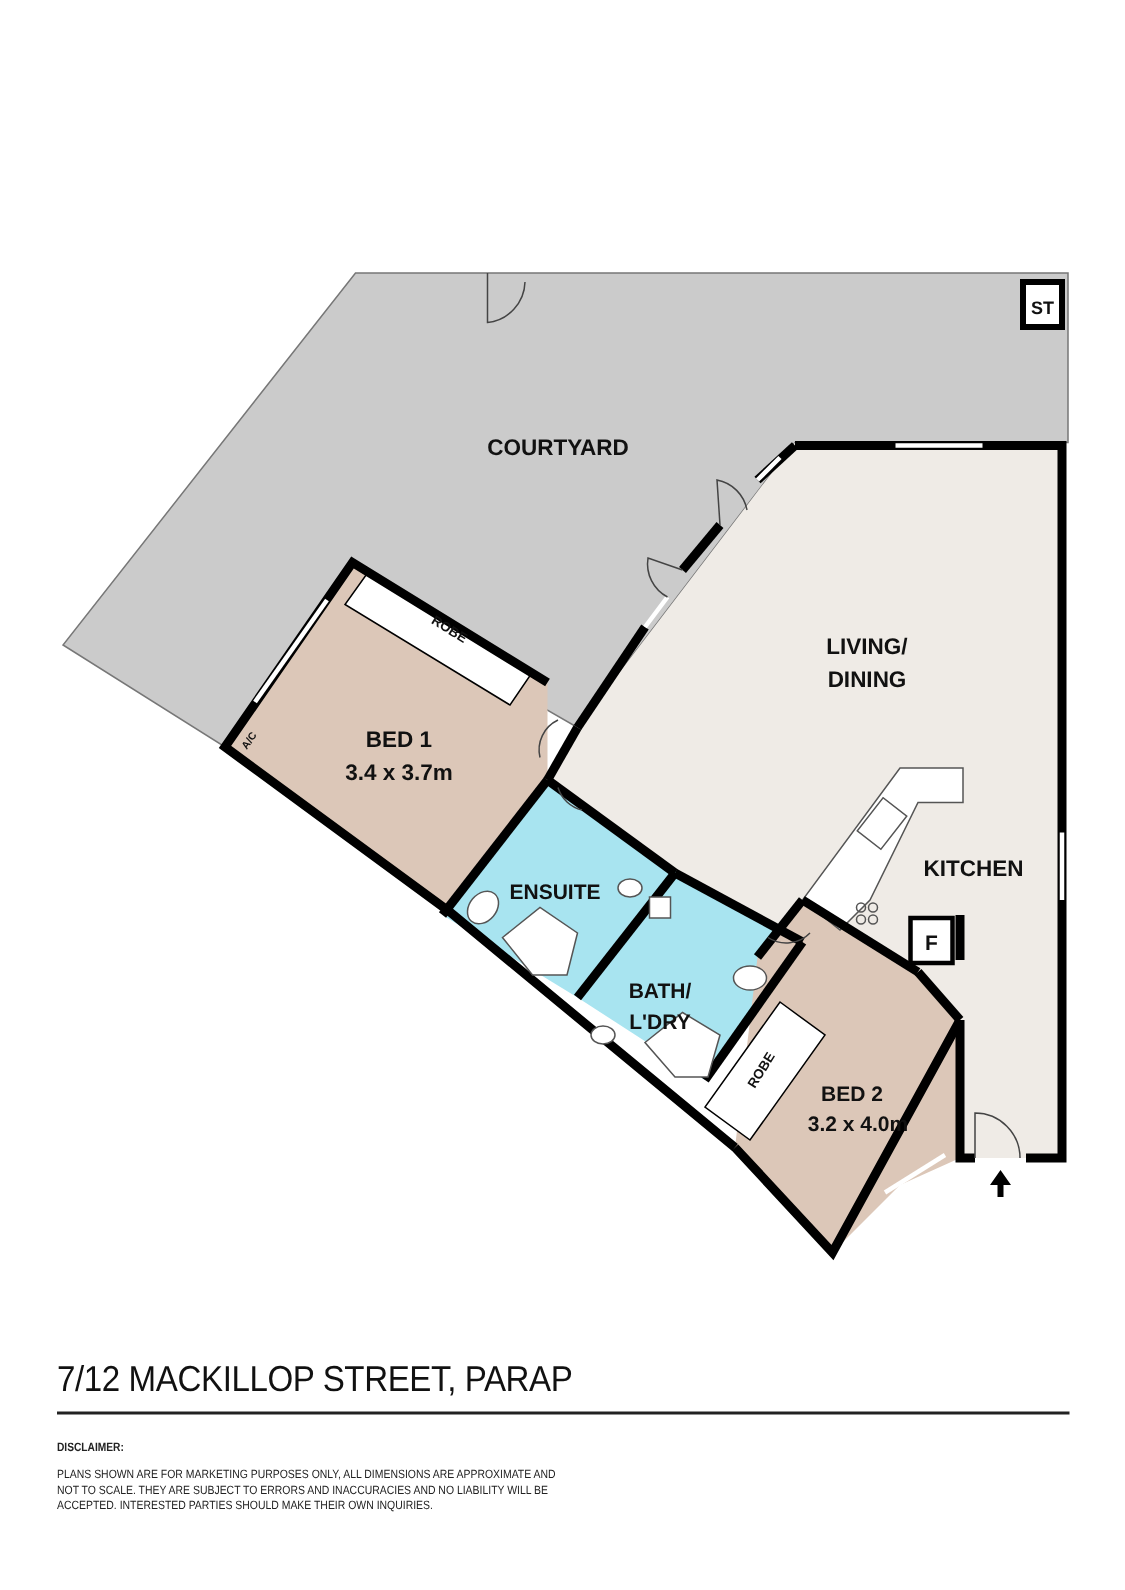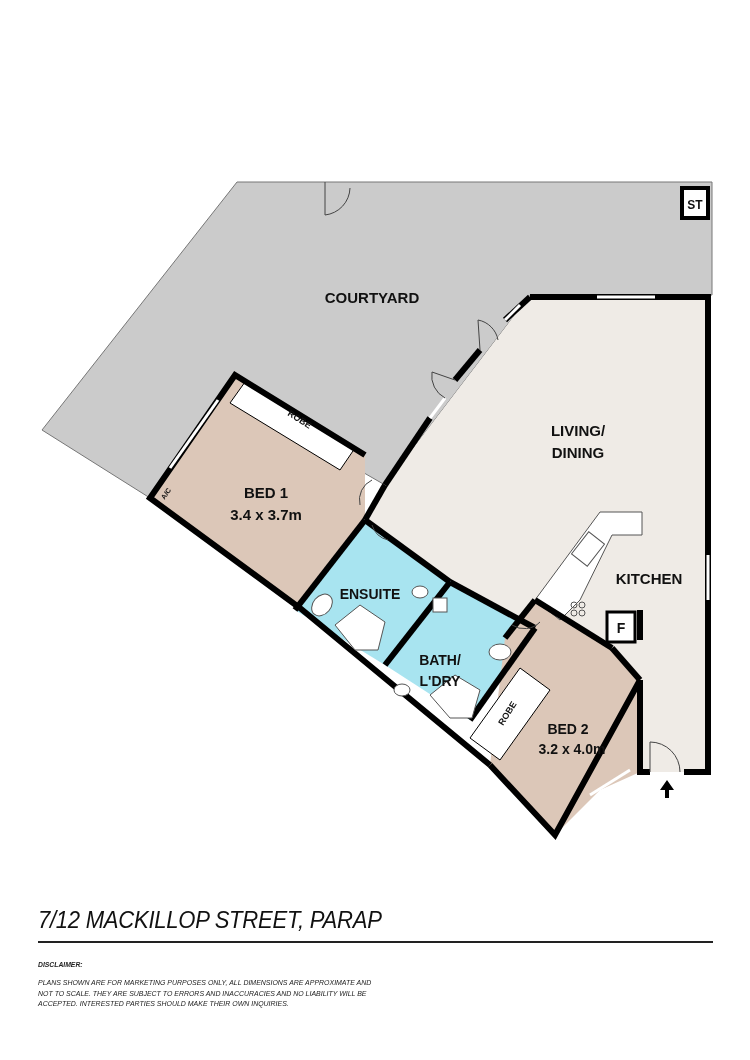--- a/index.html
+++ b/index.html
@@ -1,20 +1,20 @@
 <!DOCTYPE html>
 <html><head>
 <meta charset="utf-8">
 <style>
   html, body { margin:0; padding:0; background:#ffffff; }
   body { width:750px; height:1060px; position:relative; overflow:hidden;
          font-family:"Liberation Sans", sans-serif; }
   #plan { position:absolute; left:0; top:0; width:750px; height:900px; }
   .room-label { font-family:"Liberation Sans", sans-serif; font-weight:bold; fill:#111; }
-  .footer { position:absolute; left:38px; top:905px; width:675px;font-style:italic; }
+  .footer { position:absolute; left:38px; top:905px; width:675px; }
   .title { font-family:"Liberation Sans", sans-serif; font-size:24px; color:#111;
            letter-spacing:-0.3px; transform:scaleX(0.92); transform-origin:left; white-space:nowrap;
            line-height:30px; }
   .rule { position:absolute; left:0; top:36px; width:675px; height:2px; background:#222; }
   .disc-head { position:absolute; top:55px; left:0; font-size:8px; font-weight:bold; color:#222;
                transform:scaleX(0.85); transform-origin:left; }
   .disc-body { position:absolute; top:73px; left:0; width:420px; font-size:8px; color:#222; line-height:10.5px;
                transform:scaleX(0.87); transform-origin:left; }
   .disc-body div { white-space:nowrap; }
 </style>

